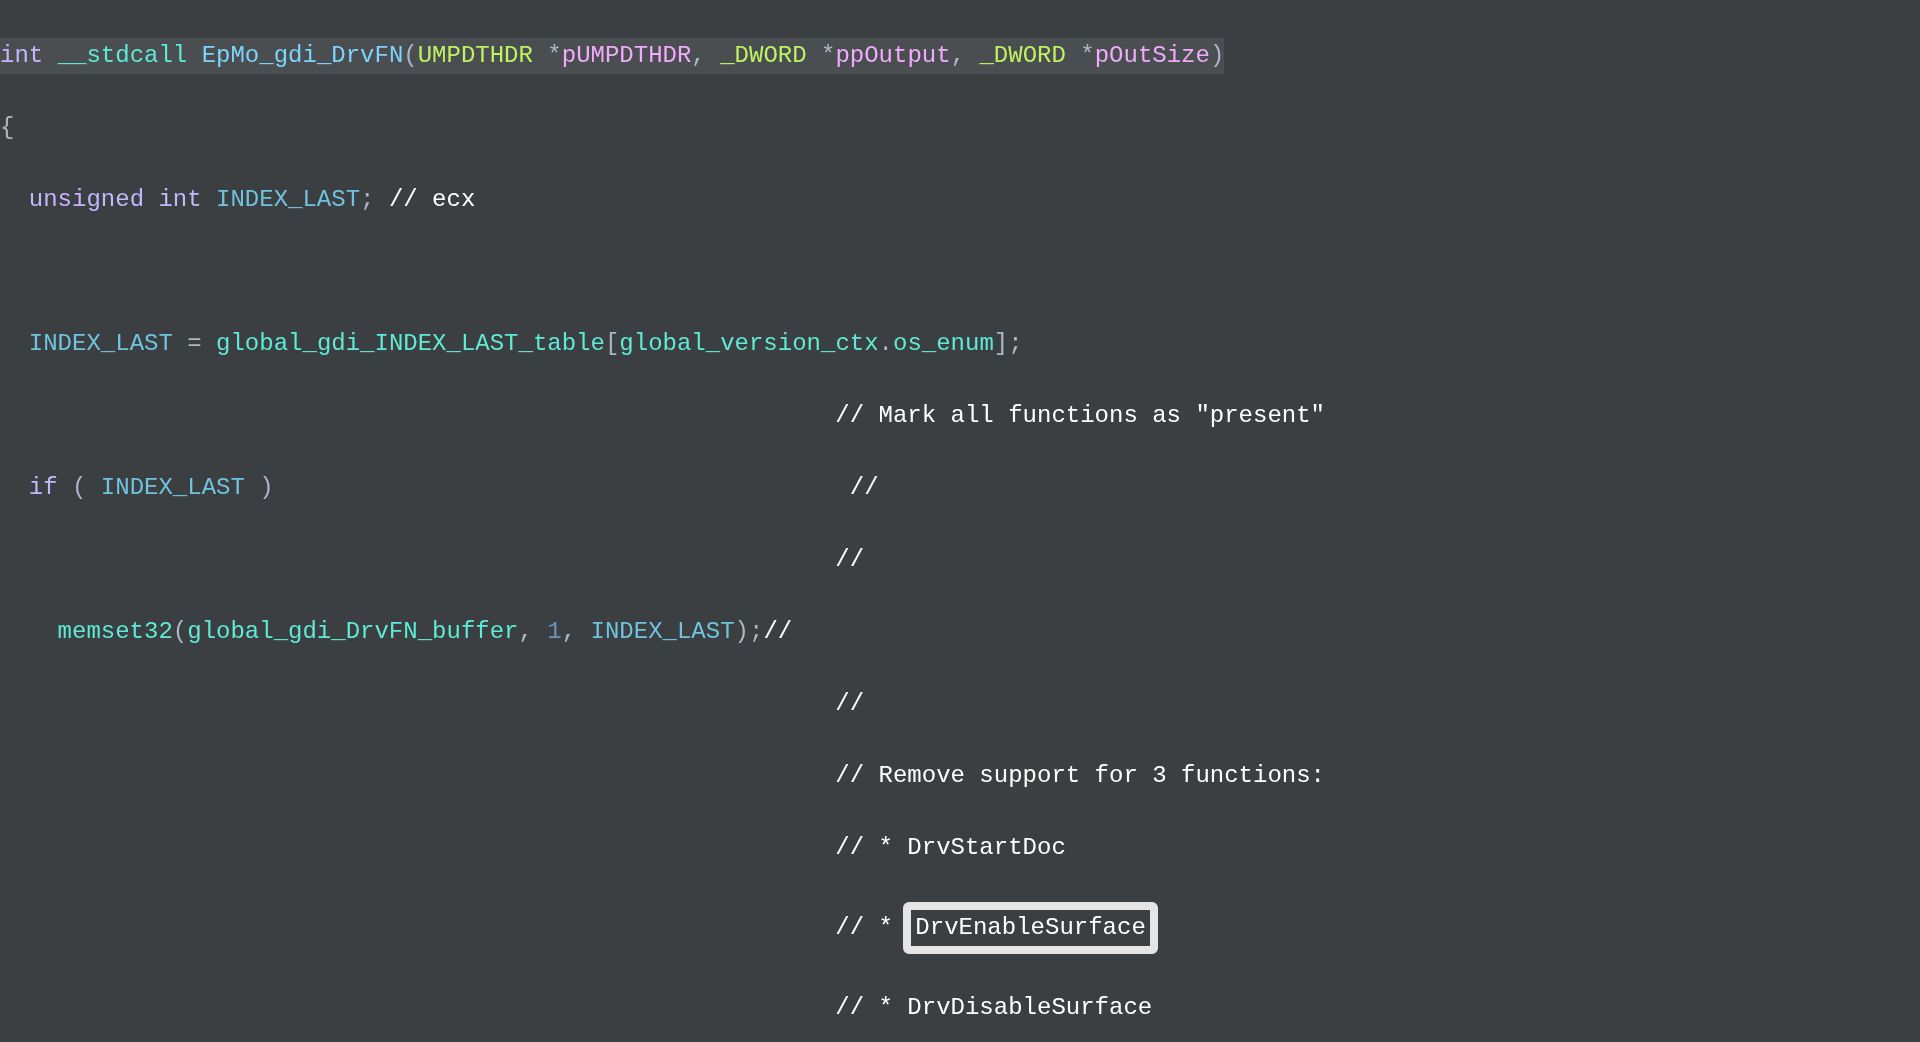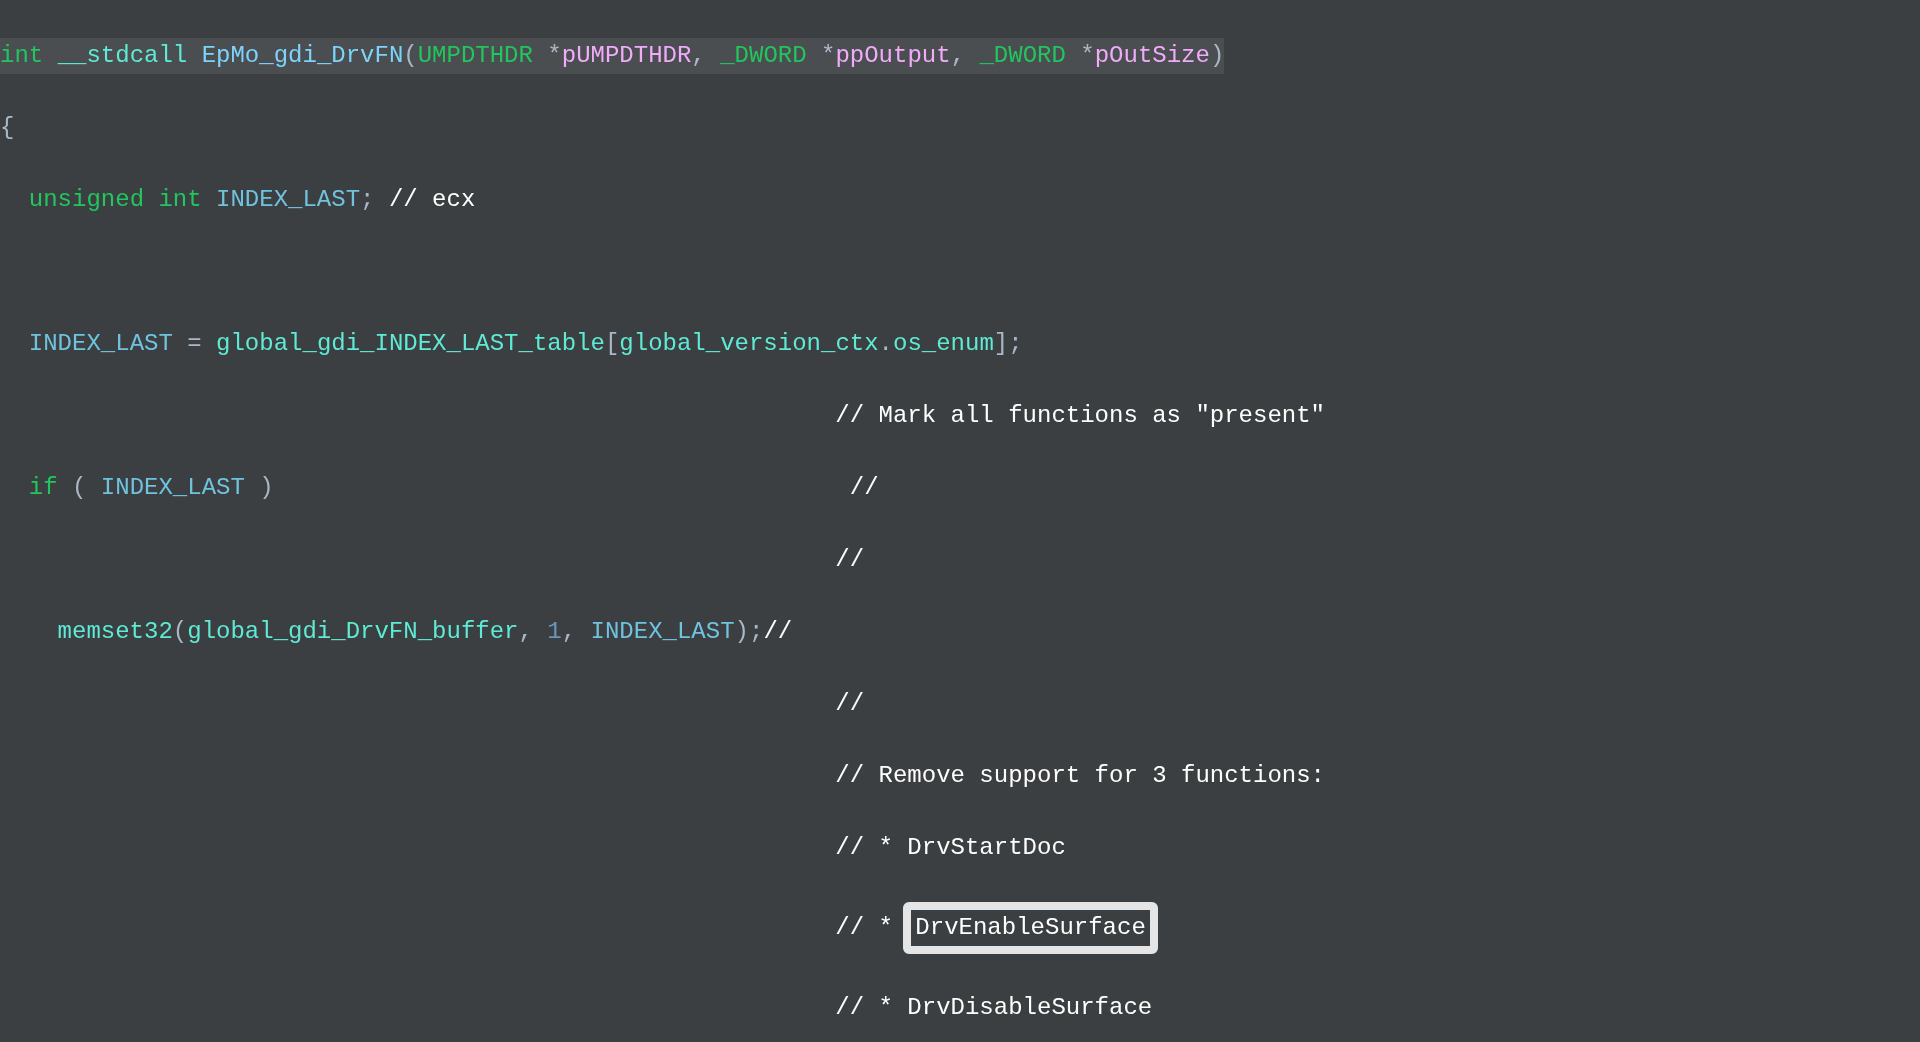--- a/index.html
+++ b/index.html
@@ -10,24 +10,24 @@
     line-height: 1.5;
     color: #a9b7c6;
     padding: 0;
     overflow-x: auto;
   }
   .code-container {
     white-space: pre;
     padding: 2px 0 20px 0;
   }
   .line { display: block; min-height: 36px; }
-  .kw-type { color: #22c55e; }
+  .kw-type { color: #c4b5fd; }
   .kw-cc { color: #5eead4; }
   .fn-name { color: #7dd3fc; }
-  .type-name { color: #22c55e; }
+  .type-name { color: #bef264; }
   .param { color: #f0abfc; }
   .ident-cyan { color: #6fc3df; }
   .ident-white { color: #5eead4; }
   .num { color: #6897bb; }
   .comment { color: #ffffff; }
   .brace { color: #a9b7c6; }
   .op { color: #a9b7c6; }
   .punc { color: #a9b7c6; }
   .highlight-box {
     display: inline-block;

